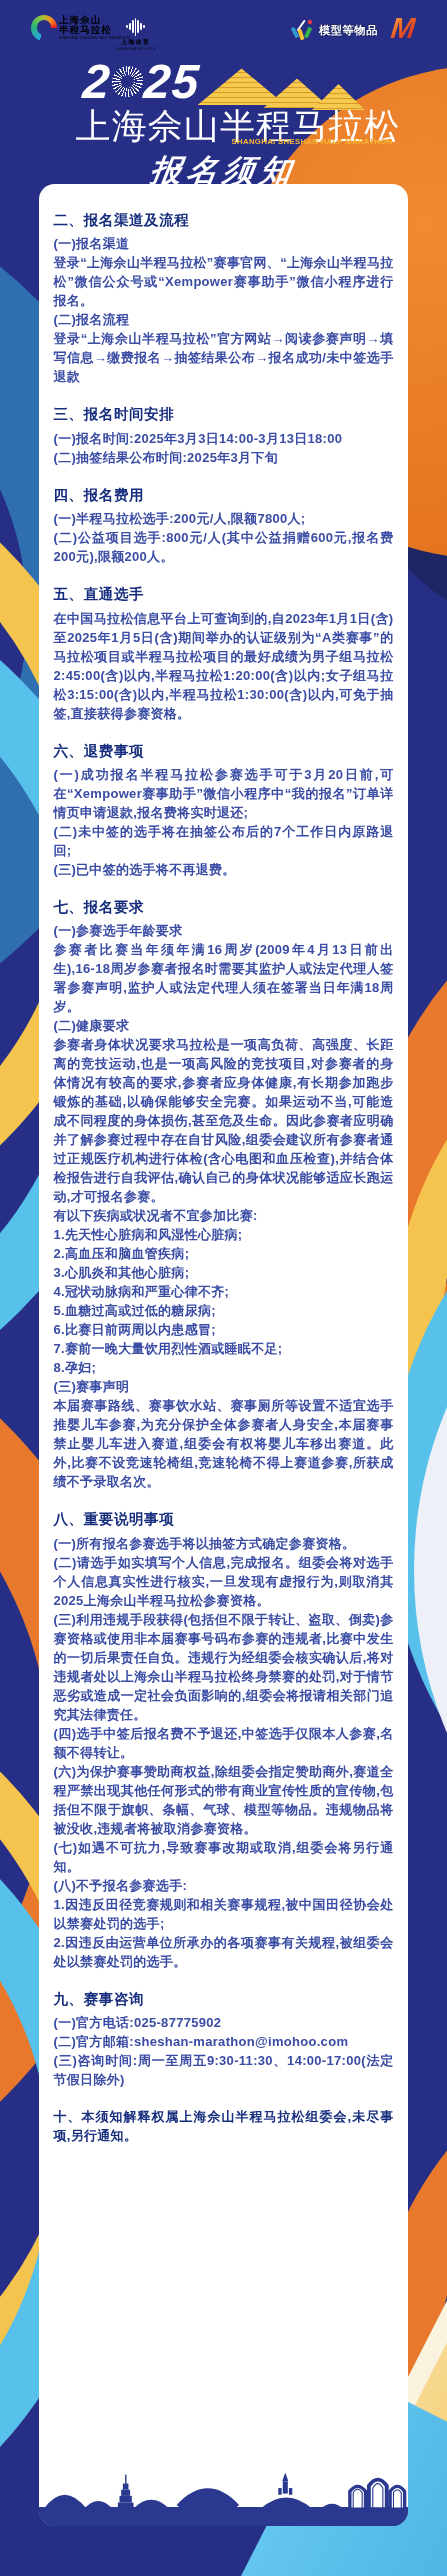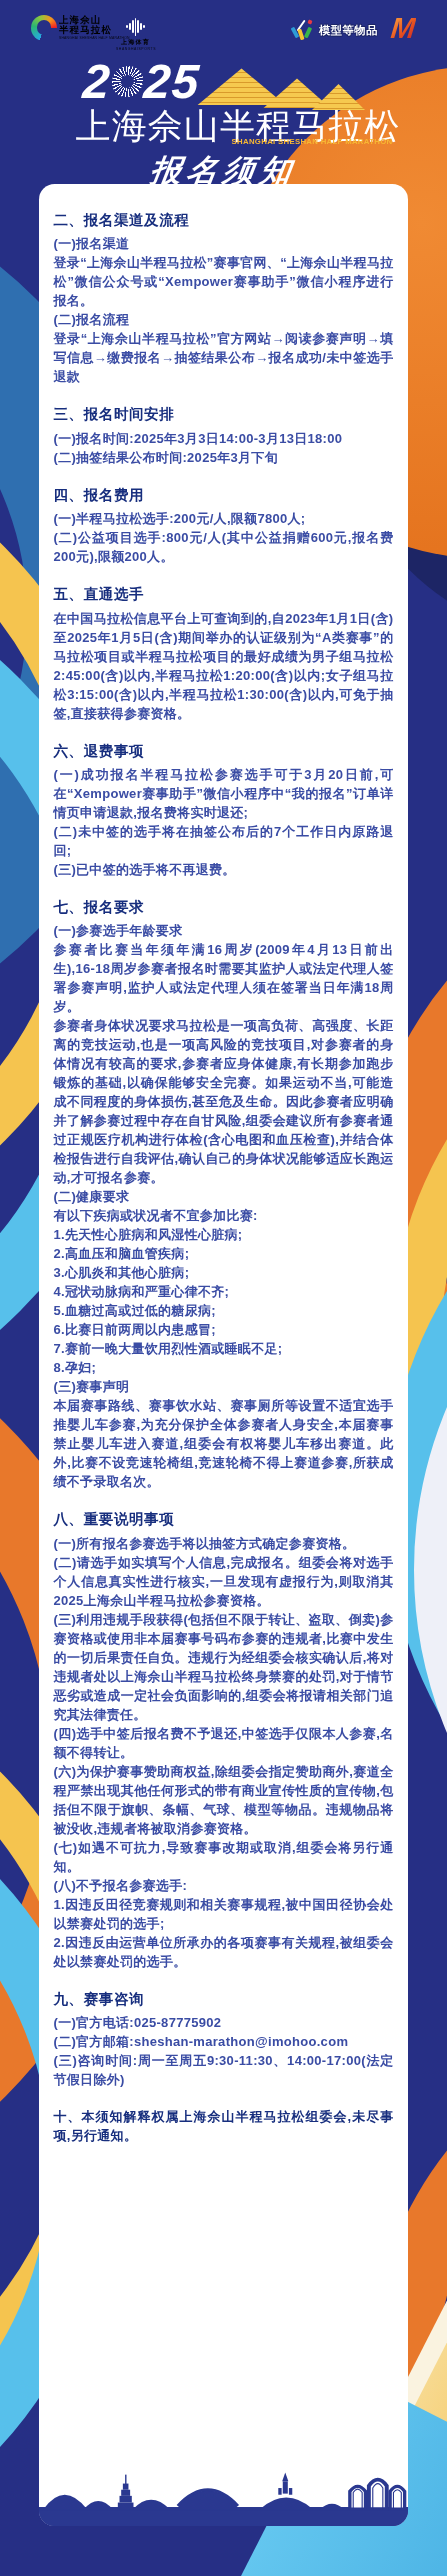--- a/index.html
+++ b/index.html
@@ -159,22 +159,22 @@
         <section class="sec">
           <h2>六、退费事项</h2>
           <p>(一)成功报名半程马拉松参赛选手可于3月20日前,可在“Xempower赛事助手”微信小程序中“我的报名”订单详情页申请退款,报名费将实时退还;</p>
           <p>(二)未中签的选手将在抽签公布后的7个工作日内原路退回;</p>
           <p>(三)已中签的选手将不再退费。</p>
         </section>
         <section class="sec">
           <h2>七、报名要求</h2>
           <p>(一)参赛选手年龄要求</p>
           <p>参赛者比赛当年须年满16周岁(2009年4月13日前出生),16-18周岁参赛者报名时需要其监护人或法定代理人签署参赛声明,监护人或法定代理人须在签署当日年满18周岁。</p>
+          <p>(二)健康要求</p>
           <p>参赛者身体状况要求马拉松是一项高负荷、高强度、长距离的竞技运动,也是一项高风险的竞技项目,对参赛者的身体情况有较高的要求,参赛者应身体健康,有长期参加跑步锻炼的基础,以确保能够安全完赛。如果运动不当,可能造成不同程度的身体损伤,甚至危及生命。因此参赛者应明确并了解参赛过程中存在自甘风险,组委会建议所有参赛者通过正规医疗机构进行体检(含心电图和血压检查),并结合体检报告进行自我评估,确认自己的身体状况能够适应长跑运动,才可报名参赛。</p>
-          <p>(二)健康要求</p>
           <p>有以下疾病或状况者不宜参加比赛:</p>
           <p>1.先天性心脏病和风湿性心脏病;</p>
           <p>2.高血压和脑血管疾病;</p>
           <p>3.心肌炎和其他心脏病;</p>
           <p>4.冠状动脉病和严重心律不齐;</p>
           <p>5.血糖过高或过低的糖尿病;</p>
           <p>6.比赛日前两周以内患感冒;</p>
           <p>7.赛前一晚大量饮用烈性酒或睡眠不足;</p>
           <p>8.孕妇;</p>
           <p>(三)赛事声明</p>

